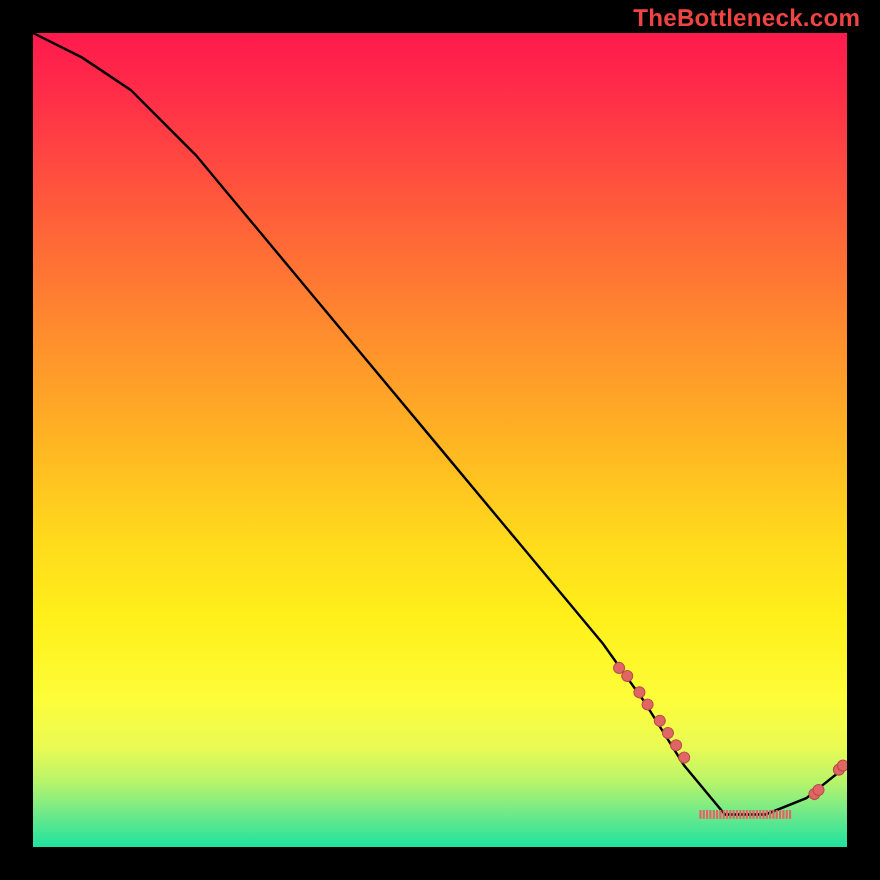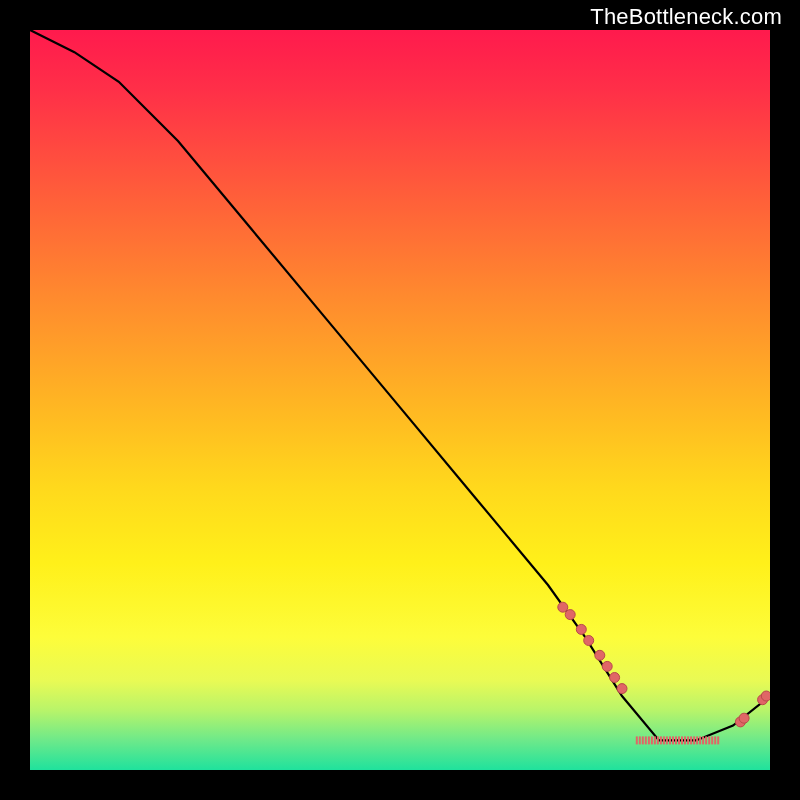--- a/index.html
+++ b/index.html
@@ -14,23 +14,23 @@
   .frame {
     position: relative;
     width: 800px;
     height: 800px;
     background: #000;
   }
   .watermark {
     position: absolute;
     top: 4px;
     right: 18px;
-    color: #ffffff;
+    color: #ef4444;
     font-size: 22px;
-    font-weight: 400;
+    font-weight: 700;
     letter-spacing: 0.2px;
     user-select: none;
   }
   .plot {
     position: absolute;
     left: 30px;
     top: 30px;
     width: 740px;
     height: 740px;
     

